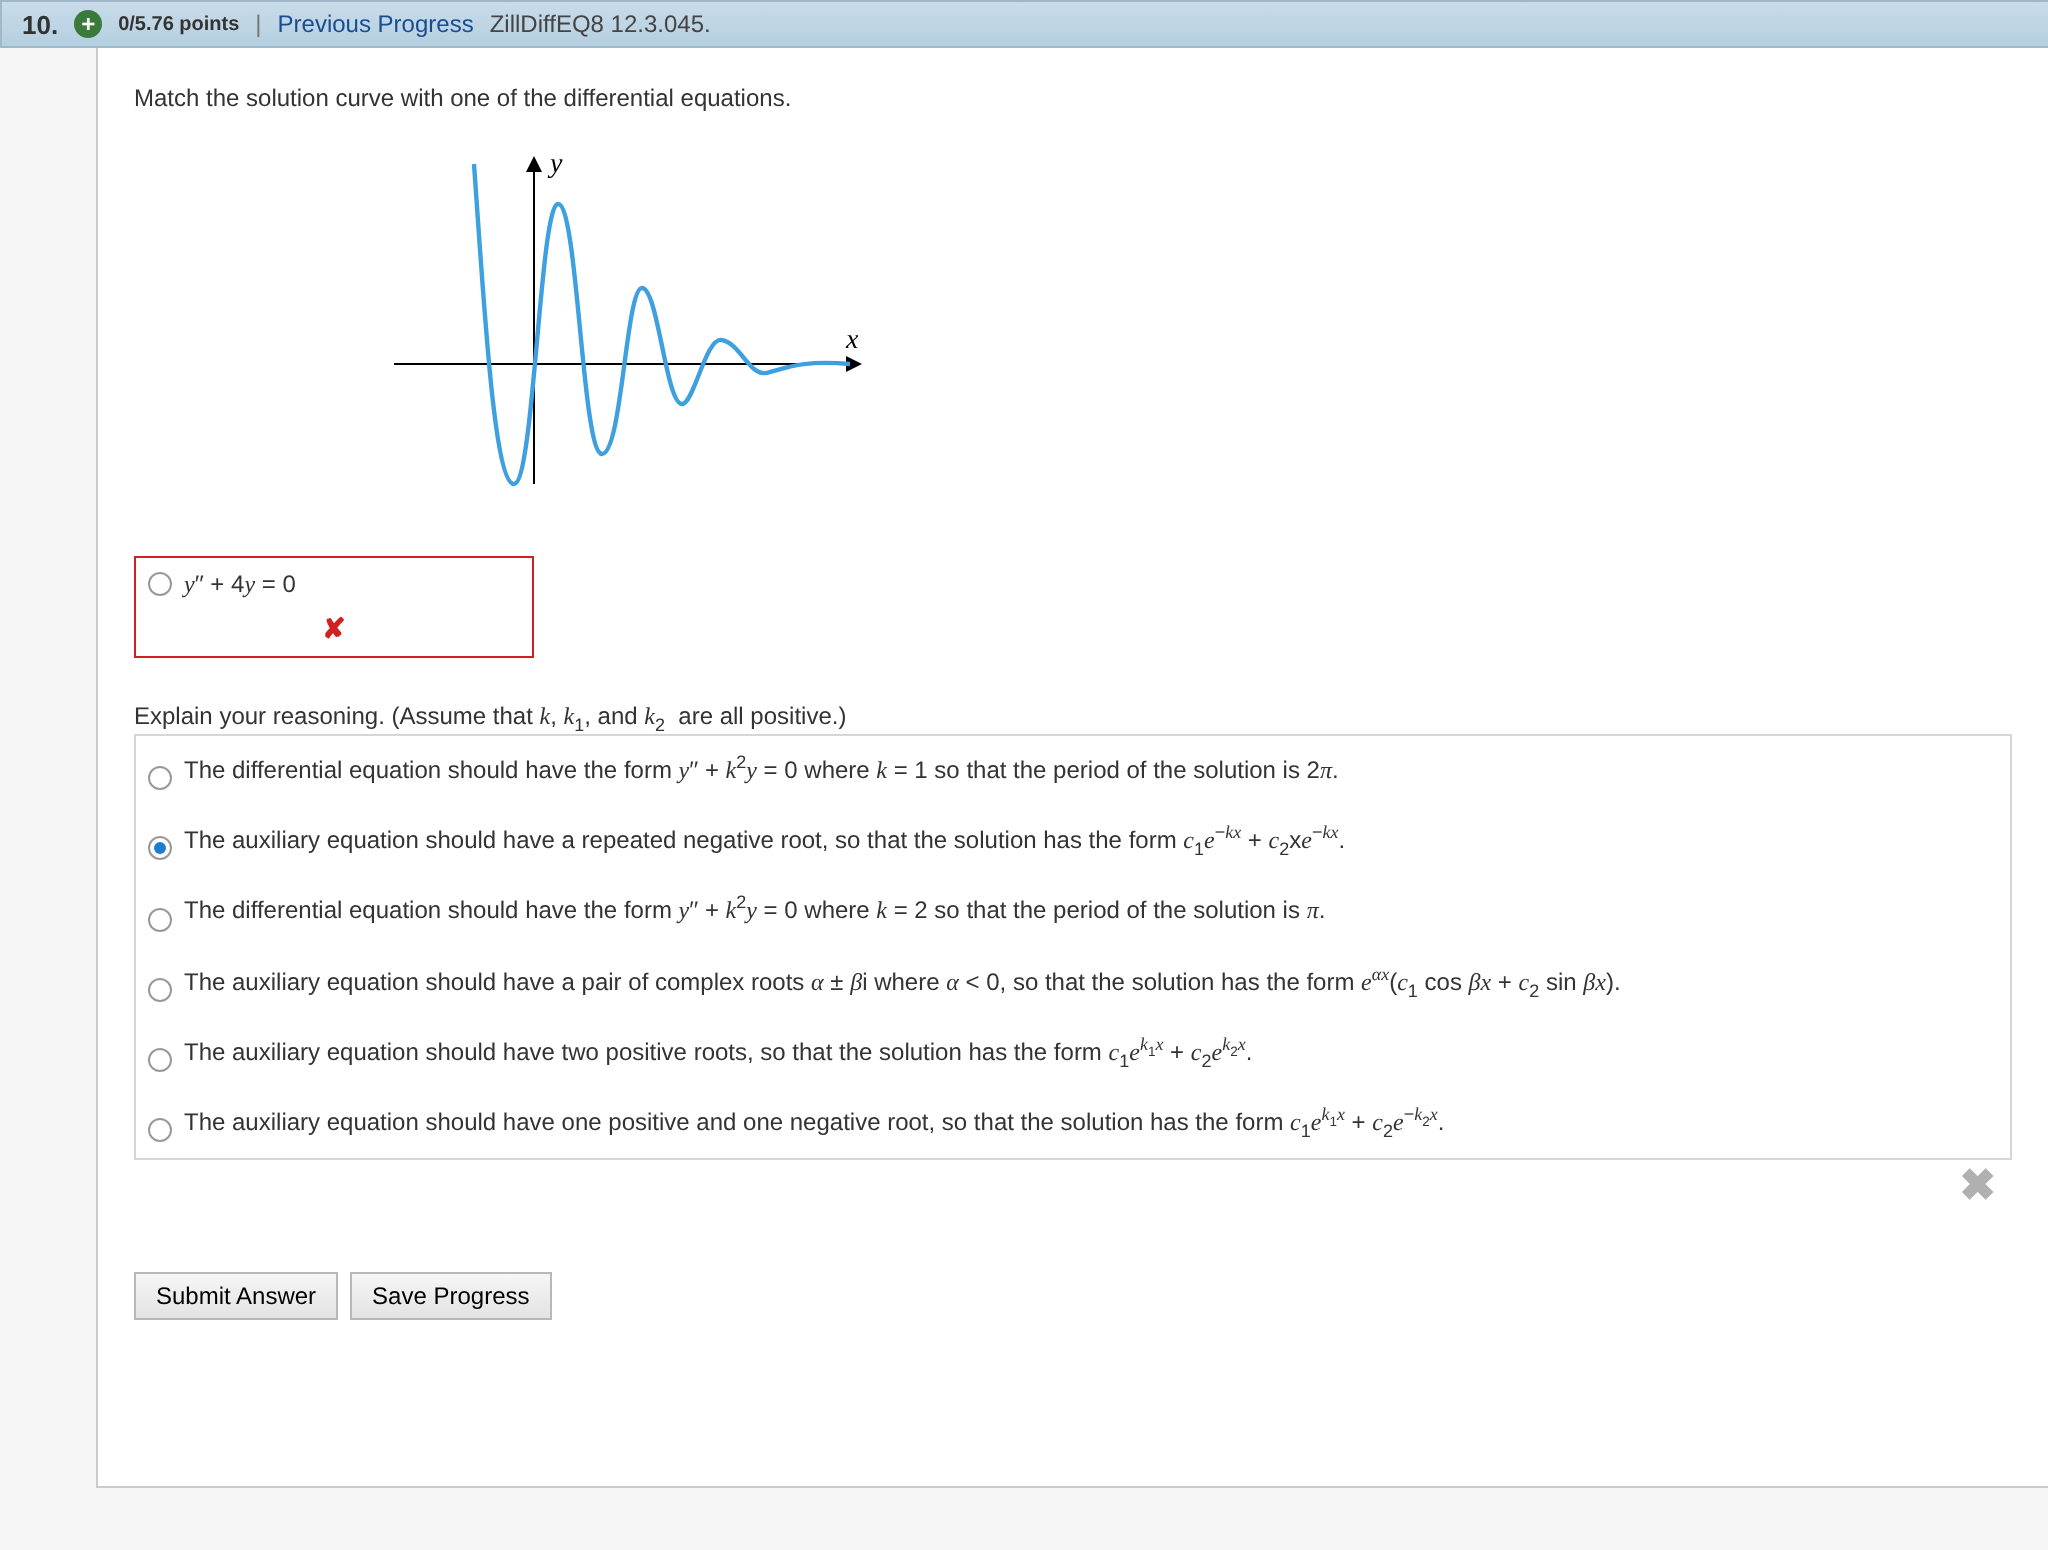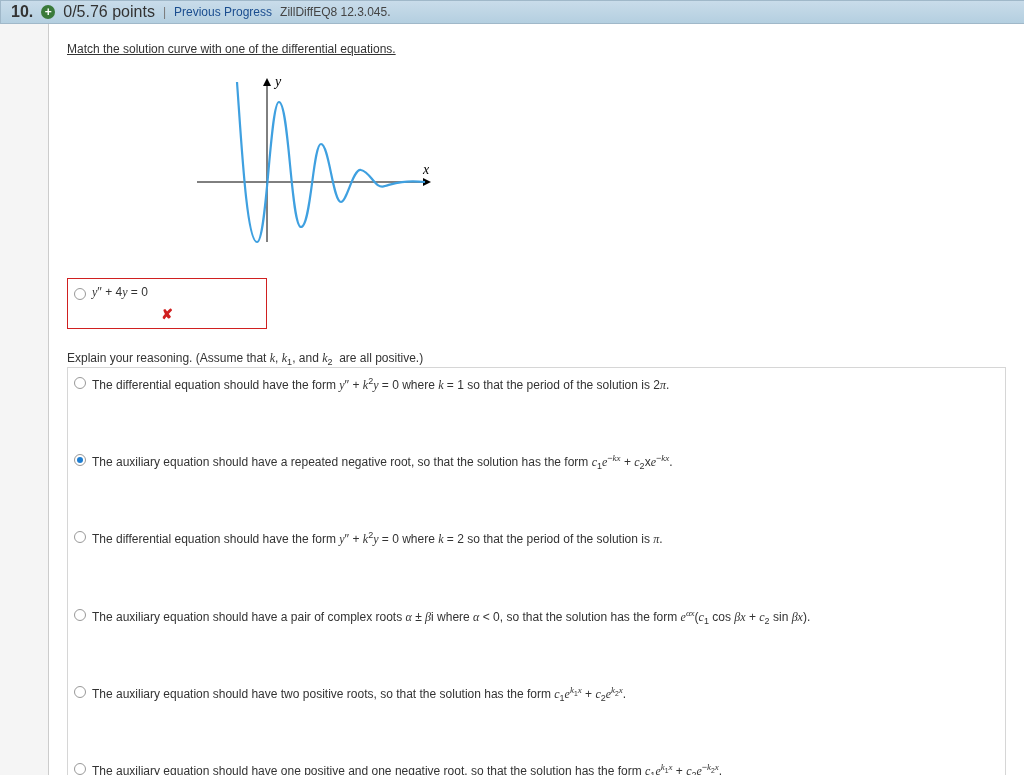--- a/index.html
+++ b/index.html
@@ -13,63 +13,63 @@
   .question-header {
     background: linear-gradient(#c9dcea, #b4cfe0);
     border: 1px solid #a0b8c9;
     border-right: none;
     padding: 4px 10px;
     display: flex;
     align-items: center;
     gap: 8px;
     height: 24px;
   }
-  .q-num { font-weight: bold; font-size: 16px; }
+  .q-num { font-weight: bold; font-size: 13px; }
   .plus-icon {
     display: inline-flex;
     width: 14px; height: 14px;
     background: #3a7a3a;
     border-radius: 50%;
     color: white;
     font-size: 12px;
     font-weight: bold;
     align-items: center;
     justify-content: center;
     line-height: 1;
   }
-  .points { font-weight: normal; font-size: 16px; }
+  .points { font-weight: bold; font-size: 10px; }
   .sep { color: #777; }
   .prev-link { color: #1a4d8f; cursor: pointer; }
   .source { color: #444; }
   .content {
     background: #fff;
     border: 1px solid #ccc;
     border-right: none;
     border-top: none;
     margin-left: 48px;
     padding: 18px 18px 12px 18px;
     min-height: 720px;
   }
-  .prompt { margin-bottom: 10px; text-decoration: underline; }
+  .prompt { margin-bottom: 10px; }
   .graph-wrap { padding: 6px 0 10px 120px; }
   svg.graph { display: block; }
   .option-box {
     border: 1px solid #d02020;
     padding: 2px 0;
     width: 200px;
     margin-top: 6px;
     position: relative;
   }
   .opt-row, .exp-row {
     display: flex;
-    align-items: flex-end;
+    align-items: flex-start;
     gap: 6px;
     padding: 4px 6px;
   }
-  .exp-row { padding: 8px 6px; align-items: flex-start; }
+  .exp-row { padding: 8px 6px; align-items: flex-end; }
   .radio {
     width: 12px; height: 12px;
     border: 1px solid #999;
     border-radius: 50%;
     flex: 0 0 12px;
     margin-top: 1px;
     display: inline-flex;
     align-items: center; justify-content: center;
   }
   .radio.sel::after {
@@ -85,21 +85,21 @@
     font-size: 14px;
     text-align: center;
     padding: 2px 0 4px 0;
   }
   .explain-head { margin-top: 22px; margin-bottom: 1px; }
   .explain-box {
     border: 1px solid #d6d6d6;
     padding: 0;
   }
   .exp-text { font-family: Verdana, Arial, sans-serif; font-size: 12px; line-height: 1.6; }
-  .exp-row + .exp-row { border-top: 0; margin-top: 42px; }
+  .exp-row + .exp-row { border-top: 0; }
   .grey-x { color:#b0b0b0; font-size:22px; text-align:right; padding: 2px 8px 2px 0; font-weight:bold; line-height:1;}
   .italic { font-style: italic; font-family: 'Times New Roman', serif; }
   .btn-bar { margin-top: 30px; display:flex; gap:6px; }
   .btn {
     background: linear-gradient(#f6f6f6,#e3e3e3);
     border: 1px solid #b8b8b8;
     padding: 4px 10px;
     font-size: 12px;
     cursor: pointer;
     font-family: Arial, sans-serif;

